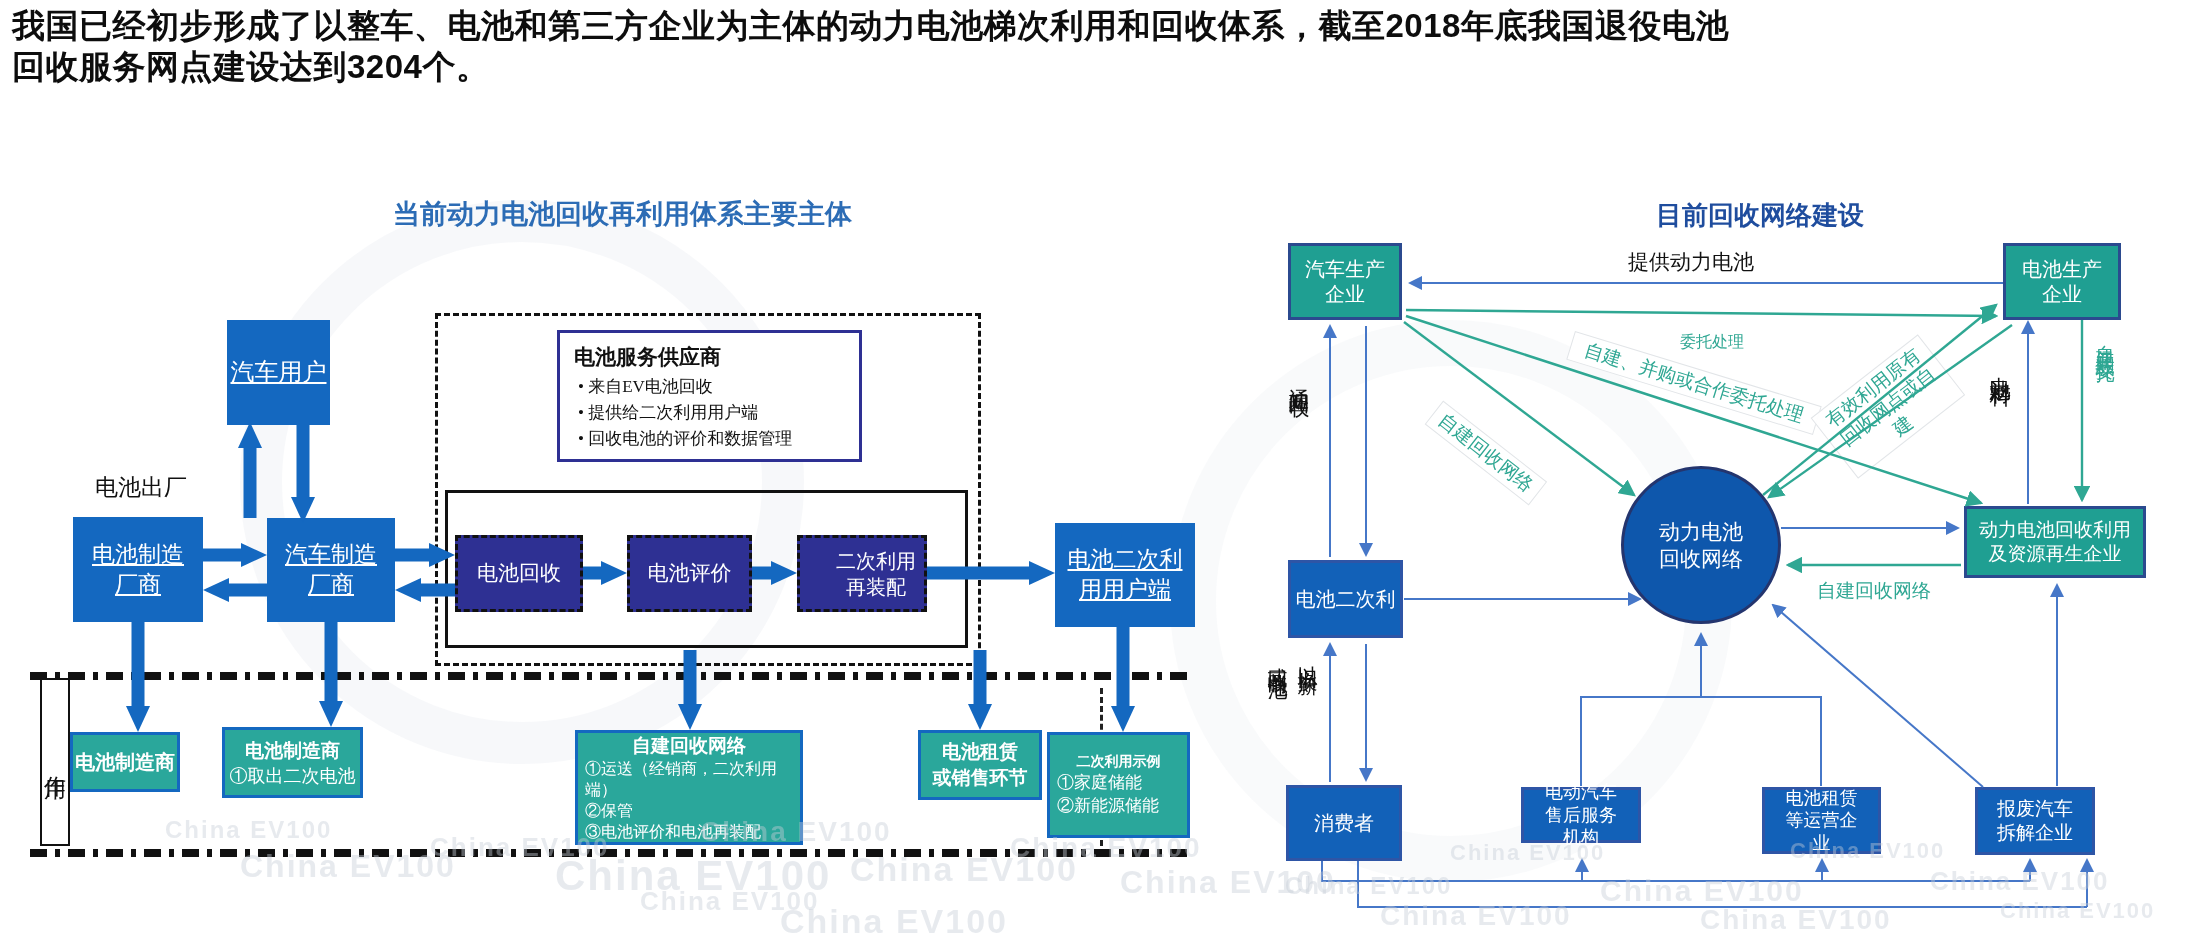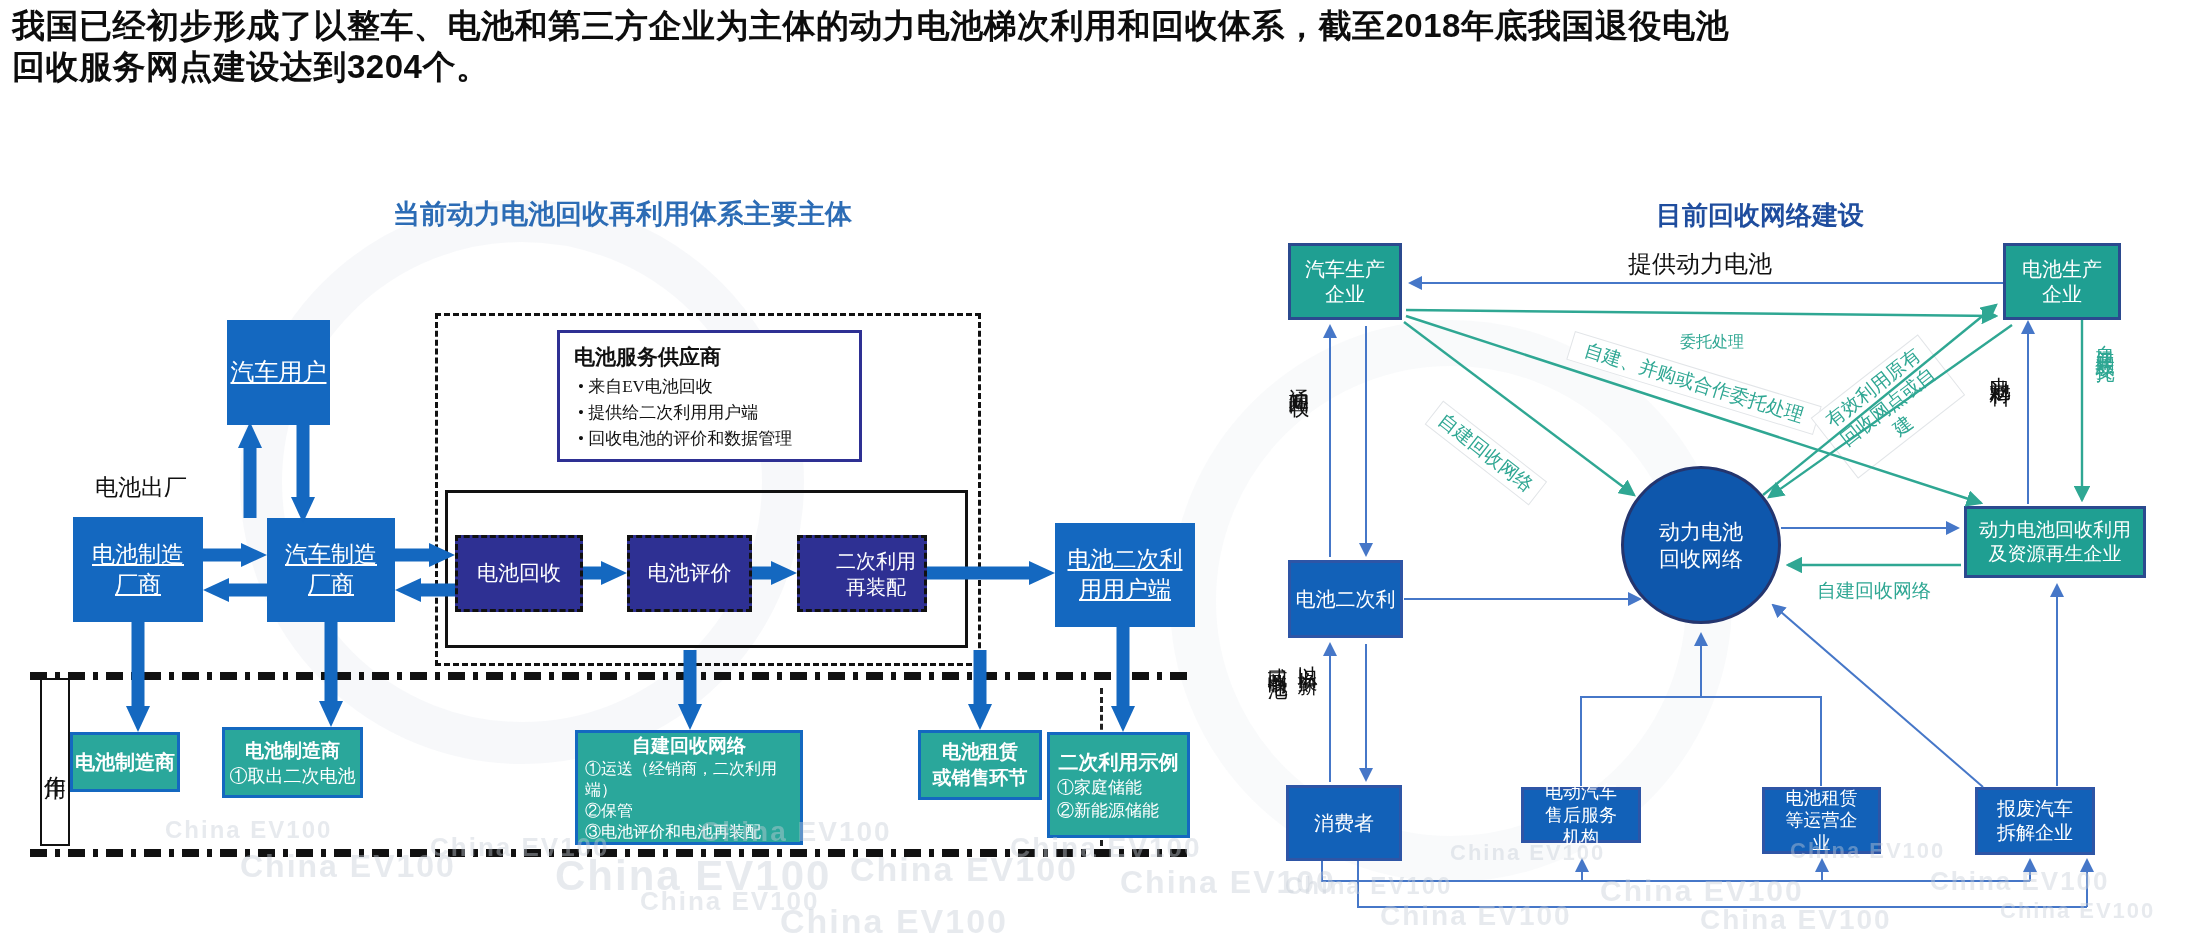--- a/index.html
+++ b/index.html
@@ -104,28 +104,28 @@
     <div class="t" style="font-size:19px;">自建回收网络</div>
     <div class="b pre" style="font-size:16px;margin-left:7px;">①运送（经销商，二次利用端）
 ②保管
 ③电池评价和电池再装配</div>
   </div>
   <div class="abs tealbox-l" style="left:918px;top:730px;width:124px;height:70px;">
     <div class="t pre" style="font-size:19px;">电池租赁
 或销售环节</div>
   </div>
   <div class="abs tealbox-l" style="left:1047px;top:732px;width:143px;height:106px;">
-    <div class="t" style="font-size:20px;">二次利用示例</div>
+    <div class="t" style="font-size:14px;">二次利用示例</div>
     <div class="b pre" style="font-size:17px;margin-left:7px;">①家庭储能
 ②新能源储能</div>
   </div>
 
   <div class="abs dia-title rt" style="left:1510px;top:198px;width:500px;">目前回收网络建设</div>
 
-  <div class="abs" style="left:1628px;top:248px;font-size:24px;">提供动力电池</div>
+  <div class="abs" style="left:1628px;top:248px;font-size:21px;">提供动力电池</div>
   <div class="abs teal-lbl" style="left:1648px;top:332px;font-size:16px;margin-left:32px;">委托处理</div>
   <div class="abs teal-lbl" style="left:1817px;top:578px;font-size:19px;">自建回收网络</div>
 
   <div class="abs rot-lbl" style="left:1420px;top:438px;font-size:19px;transform:rotate(38deg);white-space:nowrap;">自建回收网络</div>
   <div class="abs rot-lbl" style="left:1565px;top:368px;width:240px;font-size:19px;transform:rotate(17deg);">自建、并购或合作委托处理</div>
   <div class="abs rot-lbl" style="left:1820px;top:368px;width:118px;font-size:19px;transform:rotate(-38deg);">有效利用原有回收网点或自建</div>
 
   <div class="abs vtext" style="left:1289px;top:372px;font-size:21px;">通知回收</div>
   <div class="abs vtext" style="left:1268px;top:652px;font-size:20px;">或回收电池</div>
   <div class="abs vtext" style="left:1298px;top:650px;font-size:20px;">以旧换新</div>

